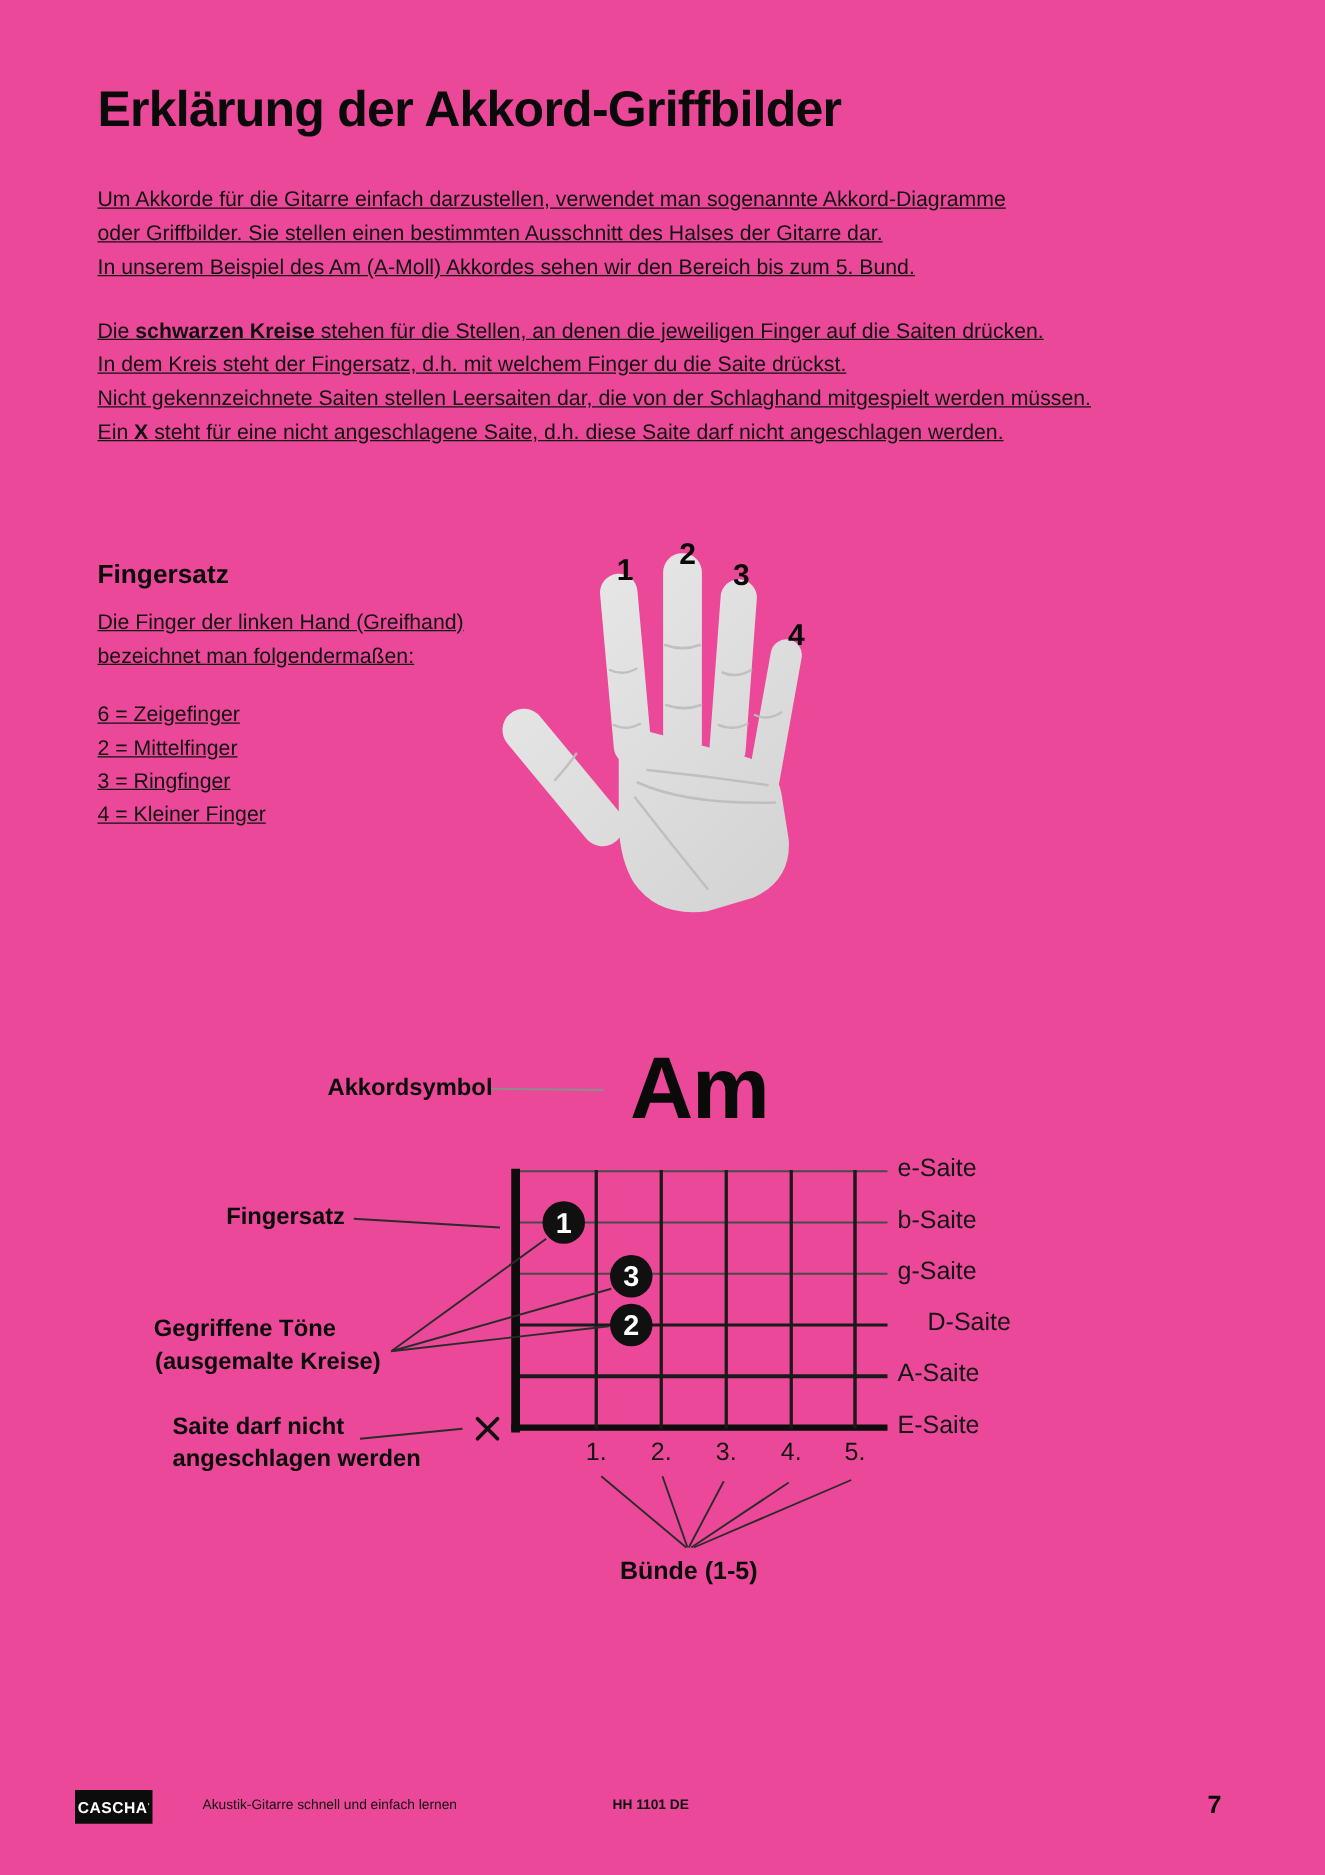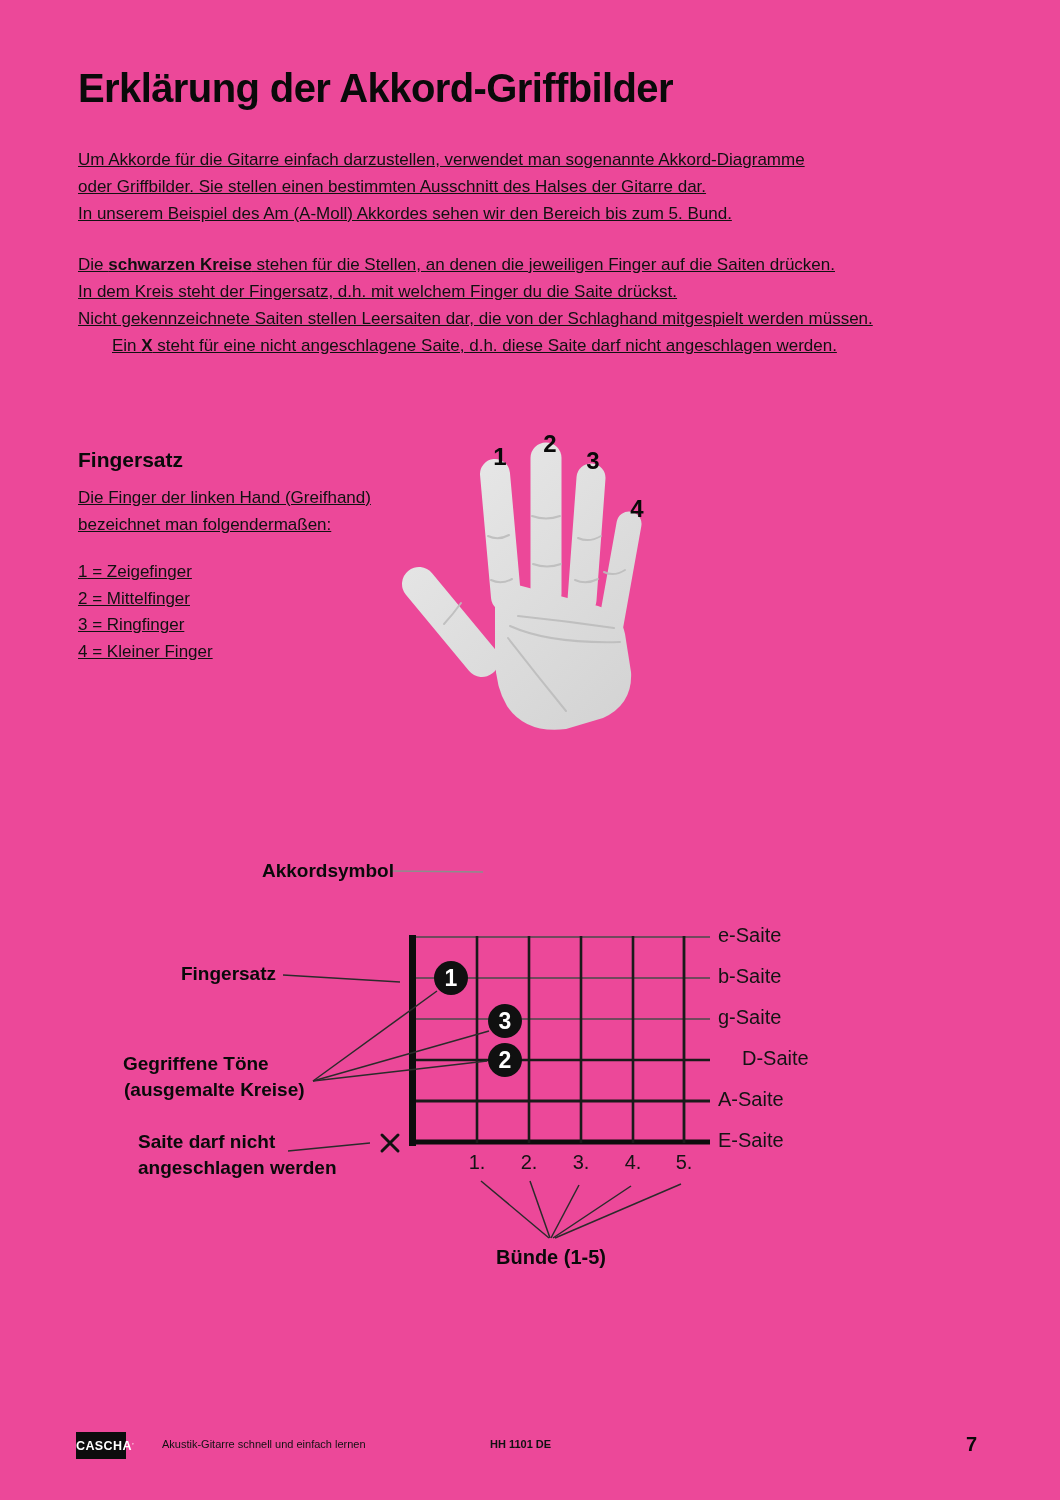--- a/index.html
+++ b/index.html
@@ -21,22 +21,22 @@
   .string-label { font-size:20px; color:#141414; }
   .fret-num { font-size:20px; color:#141414; text-align:center; }
   .chord-symbol { font-size:70px; font-weight:bold; letter-spacing:-1px; line-height:1; color:#0a0a0a; }
   .finger-dot {
     position:absolute; width:34px; height:34px; border-radius:50%;
     background:#101010; color:#fff; display:flex; align-items:center; justify-content:center;
     font-size:23px; font-weight:bold;
   }
   .hand-num { font-size:24px; font-weight:bold; color:#0a0a0a; text-align:center; width:24px; }
   .footer-logo {
-    position:absolute; left:76px; top:1432px; width:50px; height:27px;
-    background:#0c0c0c; display:flex; align-items:center; justify-content:space-between;
+    position:absolute; left:60px; top:1432px; width:62px; height:27px;
+    background:#0c0c0c; display:flex; align-items:center; justify-content:center;
   }
   .footer-logo .lg { color:#fff; font-weight:bold; font-size:12.5px; letter-spacing:0.4px; }
   .footer-logo .mk { color:#fff; font-size:8px; vertical-align:top; line-height:1; }
   .footer-text { font-size:11px; color:#111;text-align:right; }
   .page-num { font-size:20px; font-weight:bold; color:#0a0a0a; }
   svg { position:absolute; display:block; }
 </style>
 </head>
 <body>
 
@@ -47,29 +47,29 @@
   <div class="para" style="left:78px; top:146px;">
     <div class="body-line abs" style="left:0; top:0;">Um Akkorde für die Gitarre einfach darzustellen, verwendet man sogenannte Akkord-Diagramme</div>
     <div class="body-line abs" style="left:0; top:27px;">oder Griffbilder. Sie stellen einen bestimmten Ausschnitt des Halses der Gitarre dar.</div>
     <div class="body-line abs" style="left:0; top:54px;">In unserem Beispiel des Am (A-Moll) Akkordes sehen wir den Bereich bis zum 5. Bund.</div>
   </div>
 
   <div class="para" style="left:78px; top:251px;">
     <div class="body-line abs" style="left:0; top:0;"><span>Die </span><span class="b">schwarzen Kreise</span><span> stehen für die Stellen, an denen die jeweiligen Finger auf die Saiten drücken.</span></div>
     <div class="body-line abs" style="left:0; top:27px;">In dem Kreis steht der Fingersatz, d.h. mit welchem Finger du die Saite drückst.</div>
     <div class="body-line abs" style="left:0; top:54px;">Nicht gekennzeichnete Saiten stellen Leersaiten dar, die von der Schlaghand mitgespielt werden müssen.</div>
-    <div class="body-line abs" style="left:0; top:81px;margin-left:34px;"><span>Ein </span><span class="b">X</span><span> steht für eine nicht angeschlagene Saite, d.h. diese Saite darf nicht angeschlagen werden.</span></div>
+    <div class="body-line abs" style="left:0; top:81px;"><span>Ein </span><span class="b">X</span><span> steht für eine nicht angeschlagene Saite, d.h. diese Saite darf nicht angeschlagen werden.</span></div>
   </div>
 
   <div class="abs sec-head" style="left:78px; top:448px;">Fingersatz</div>
   <div class="abs body-line" style="left:78px; top:484px;">Die Finger der linken Hand (Greifhand)</div>
   <div class="abs body-line" style="left:78px; top:511px;">bezeichnet man folgendermaßen:</div>
 
   <div class="para" style="left:78px; top:558px;">
-    <div class="body-line abs" style="left:0; top:0;">1 = Zeigefinger</div>
+    <div class="body-line abs" style="left:0; top:0;">6 = Zeigefinger</div>
     <div class="body-line abs" style="left:0; top:26.5px;">2 = Mittelfinger</div>
     <div class="body-line abs" style="left:0; top:53px;">3 = Ringfinger</div>
     <div class="body-line abs" style="left:0; top:79.5px;">4 = Kleiner Finger</div>
   </div>
 
   <svg style="left:398px; top:412px;" width="310" height="320" viewBox="0 0 310 320">
     <defs>
       <linearGradient id="handgrad" x1="0" y1="0" x2="310" y2="320" gradientUnits="userSpaceOnUse">
         <stop offset="0" stop-color="#ececec"></stop>
         <stop offset="0.55" stop-color="#dcdcdc"></stop>
@@ -141,20 +141,21 @@
     <g stroke="#2b2b2b" stroke-width="1.5">
       <line x1="481" y1="1181" x2="549" y2="1238"></line>
       <line x1="530" y1="1181" x2="550" y2="1238"></line>
       <line x1="579" y1="1185" x2="551" y2="1238"></line>
       <line x1="631" y1="1186" x2="553" y2="1238"></line>
       <line x1="681" y1="1184" x2="555" y2="1238"></line>
     </g>
   </svg>
 
   <div class="abs diag-label" style="left:262px; top:860px;">Akkordsymbol</div>
+  <div class="abs chord-symbol" style="left:504px; top:835px;">Am</div>
 
   <div class="abs diag-label" style="left:170px; top:963px; width:106px; text-align:right;">Fingersatz</div>
   <div class="abs diag-label" style="left:123px; top:1053px;">Gegriffene Töne</div>
   <div class="abs diag-label" style="left:124px; top:1079px;">(ausgemalte Kreise)</div>
   <div class="abs diag-label" style="left:138px; top:1131px;">Saite darf nicht</div>
   <div class="abs diag-label" style="left:138px; top:1157px;">angeschlagen werden</div>
 
   <div class="abs string-label" style="left:718px; top:924px;">e-Saite</div>
   <div class="abs string-label" style="left:718px; top:965px;">b-Saite</div>
   <div class="abs string-label" style="left:718px; top:1006px;">g-Saite</div>

